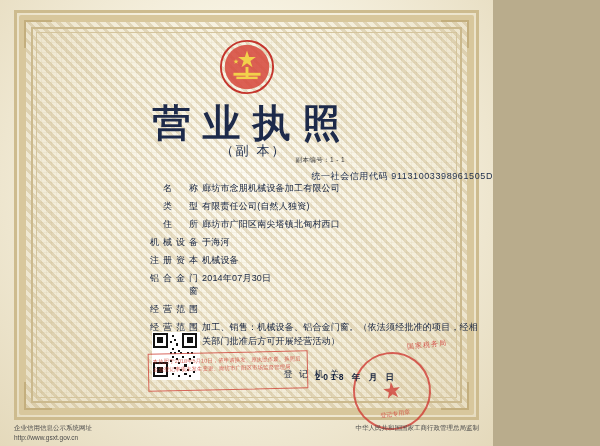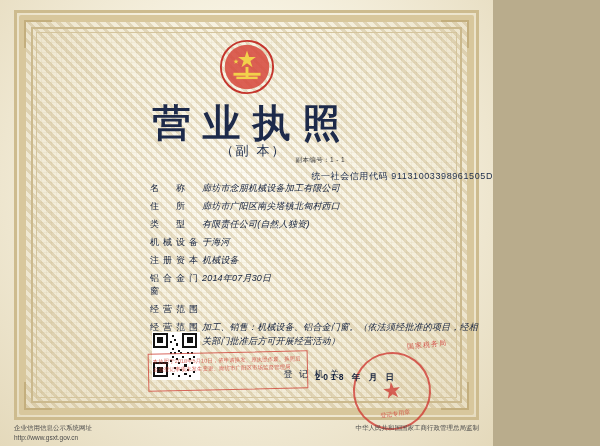--- a/index.html
+++ b/index.html
@@ -103,28 +103,28 @@
   .fields{
     position:absolute;left:150px;top:182px;width:330px;
     font-size:9px;color:#16233f;
   }
   .row{display:flex;align-items:flex-start;margin-bottom:5px;}
   .row .lbl{
     width:52px;flex:0 0 52px;
     letter-spacing:4px;
     color:#16233f;
     font-size:9px;
+    text-align:right;
   }
   .row .val{
     flex:1;
     color:#16233f;
     font-size:9px;
     line-height:1.45;
     letter-spacing:.2px;
-    font-style:italic;
   }
   .row.scope .val{line-height:1.5;}
 
   
   .qr{
     position:absolute;left:152px;top:332px;
     width:46px;height:46px;
     background:#fff;
     padding:1px;
   }
@@ -220,26 +220,26 @@
   <div class="subtitle">（副 本）</div>
   <div class="copy-no">副本编号：1 - 1</div>
   <div class="uscc">统一社会信用代码 91131003398961505D</div>
 
   <div class="fields">
     <div class="row">
       <div class="lbl">名　称</div>
       <div class="val">廊坊市念朋机械设备加工有限公司</div>
     </div>
     <div class="row">
+      <div class="lbl">类　型</div>
+      <div class="val">有限责任公司(自然人独资)</div>
+    </div>
+    <div class="row">
       <div class="lbl">住　所</div>
       <div class="val">廊坊市广阳区南尖塔镇北甸村西口</div>
-    </div>
-    <div class="row">
-      <div class="lbl">类　型</div>
-      <div class="val">有限责任公司(自然人独资)</div>
     </div>
     <div class="row">
       <div class="lbl">机械设备</div>
       <div class="val">于海河</div>
     </div>
     <div class="row">
       <div class="lbl">注册资本</div>
       <div class="val">机械设备</div>
     </div>
     <div class="row">

